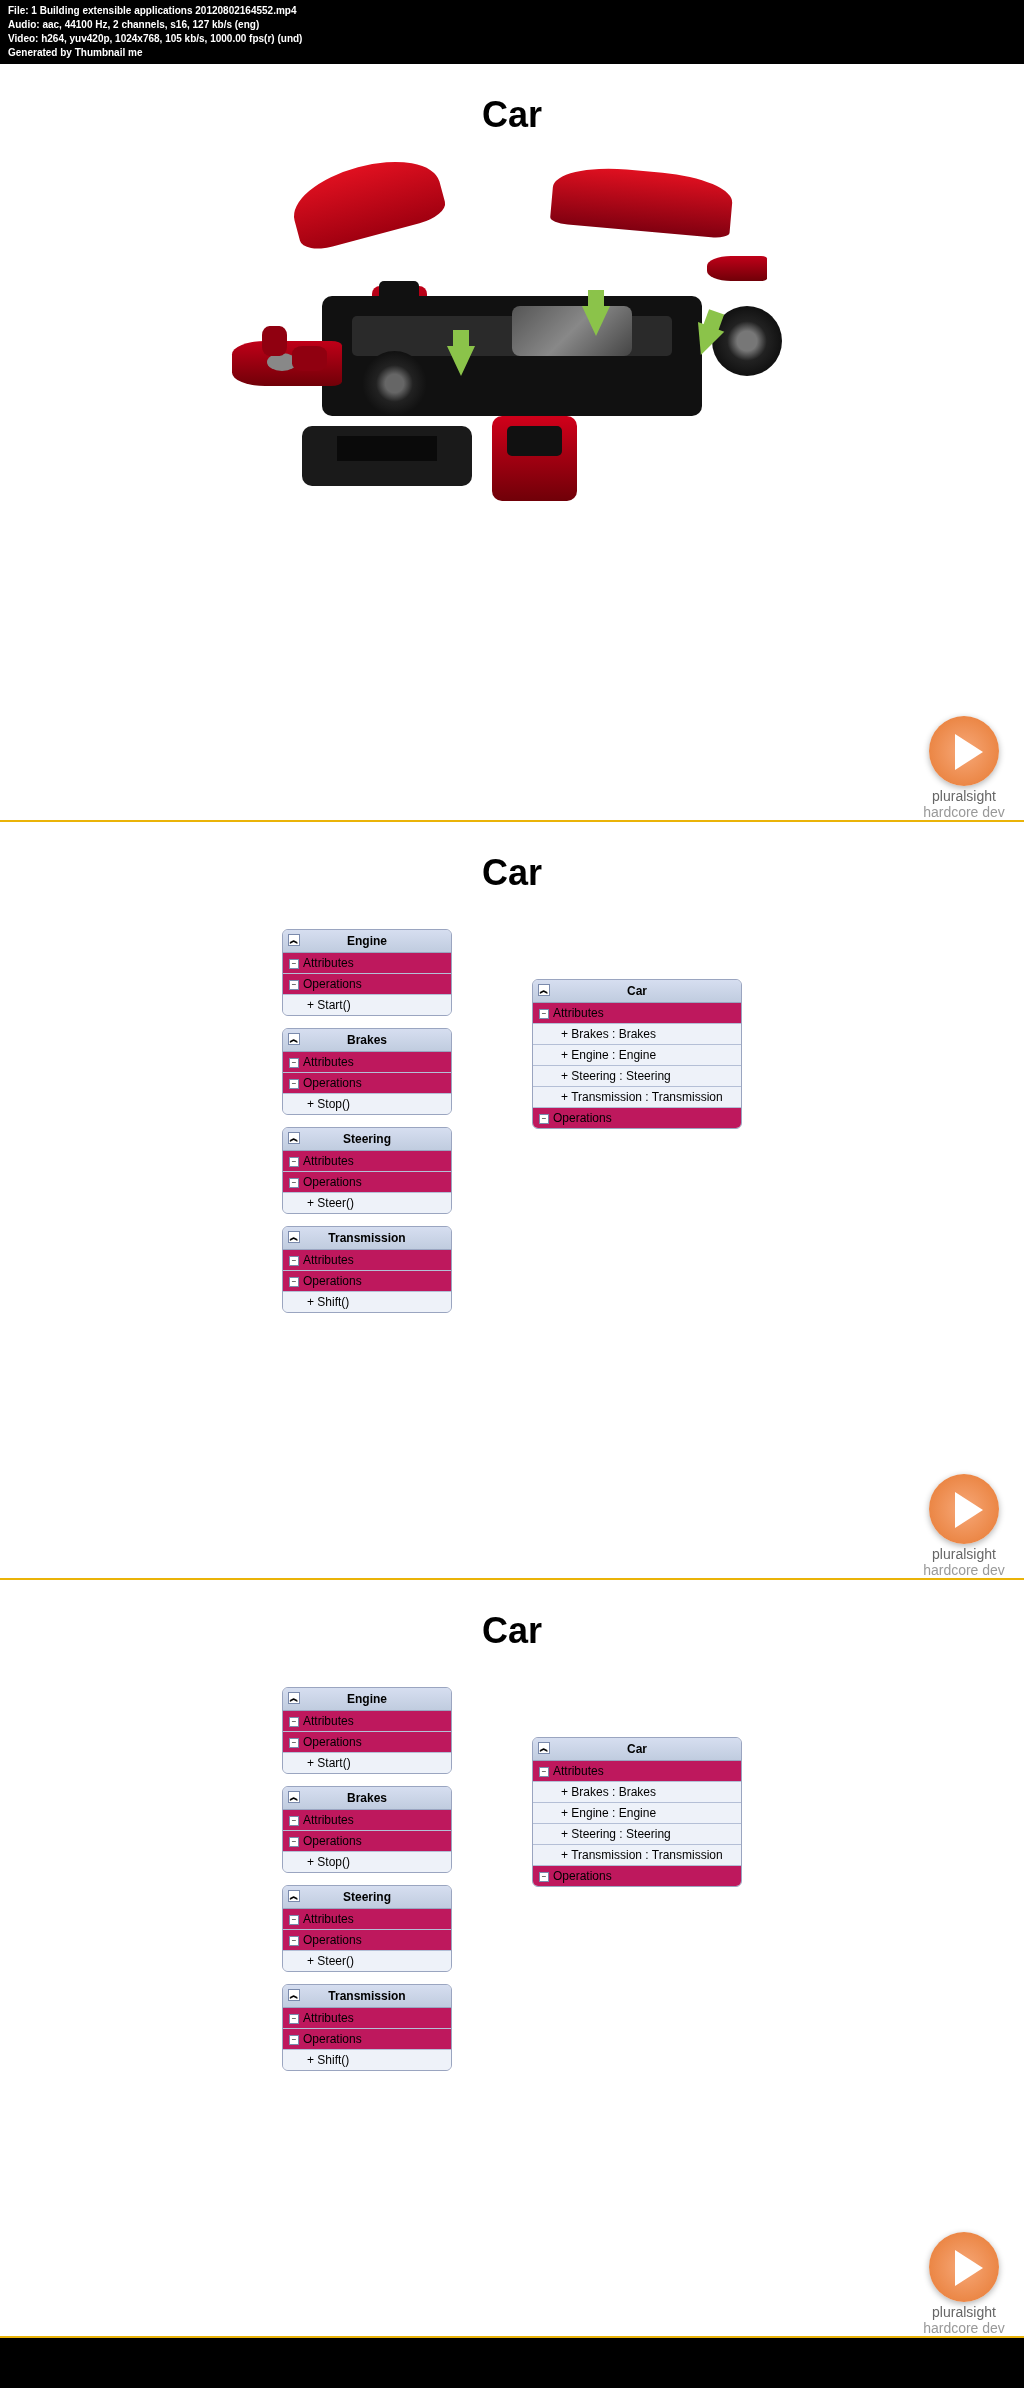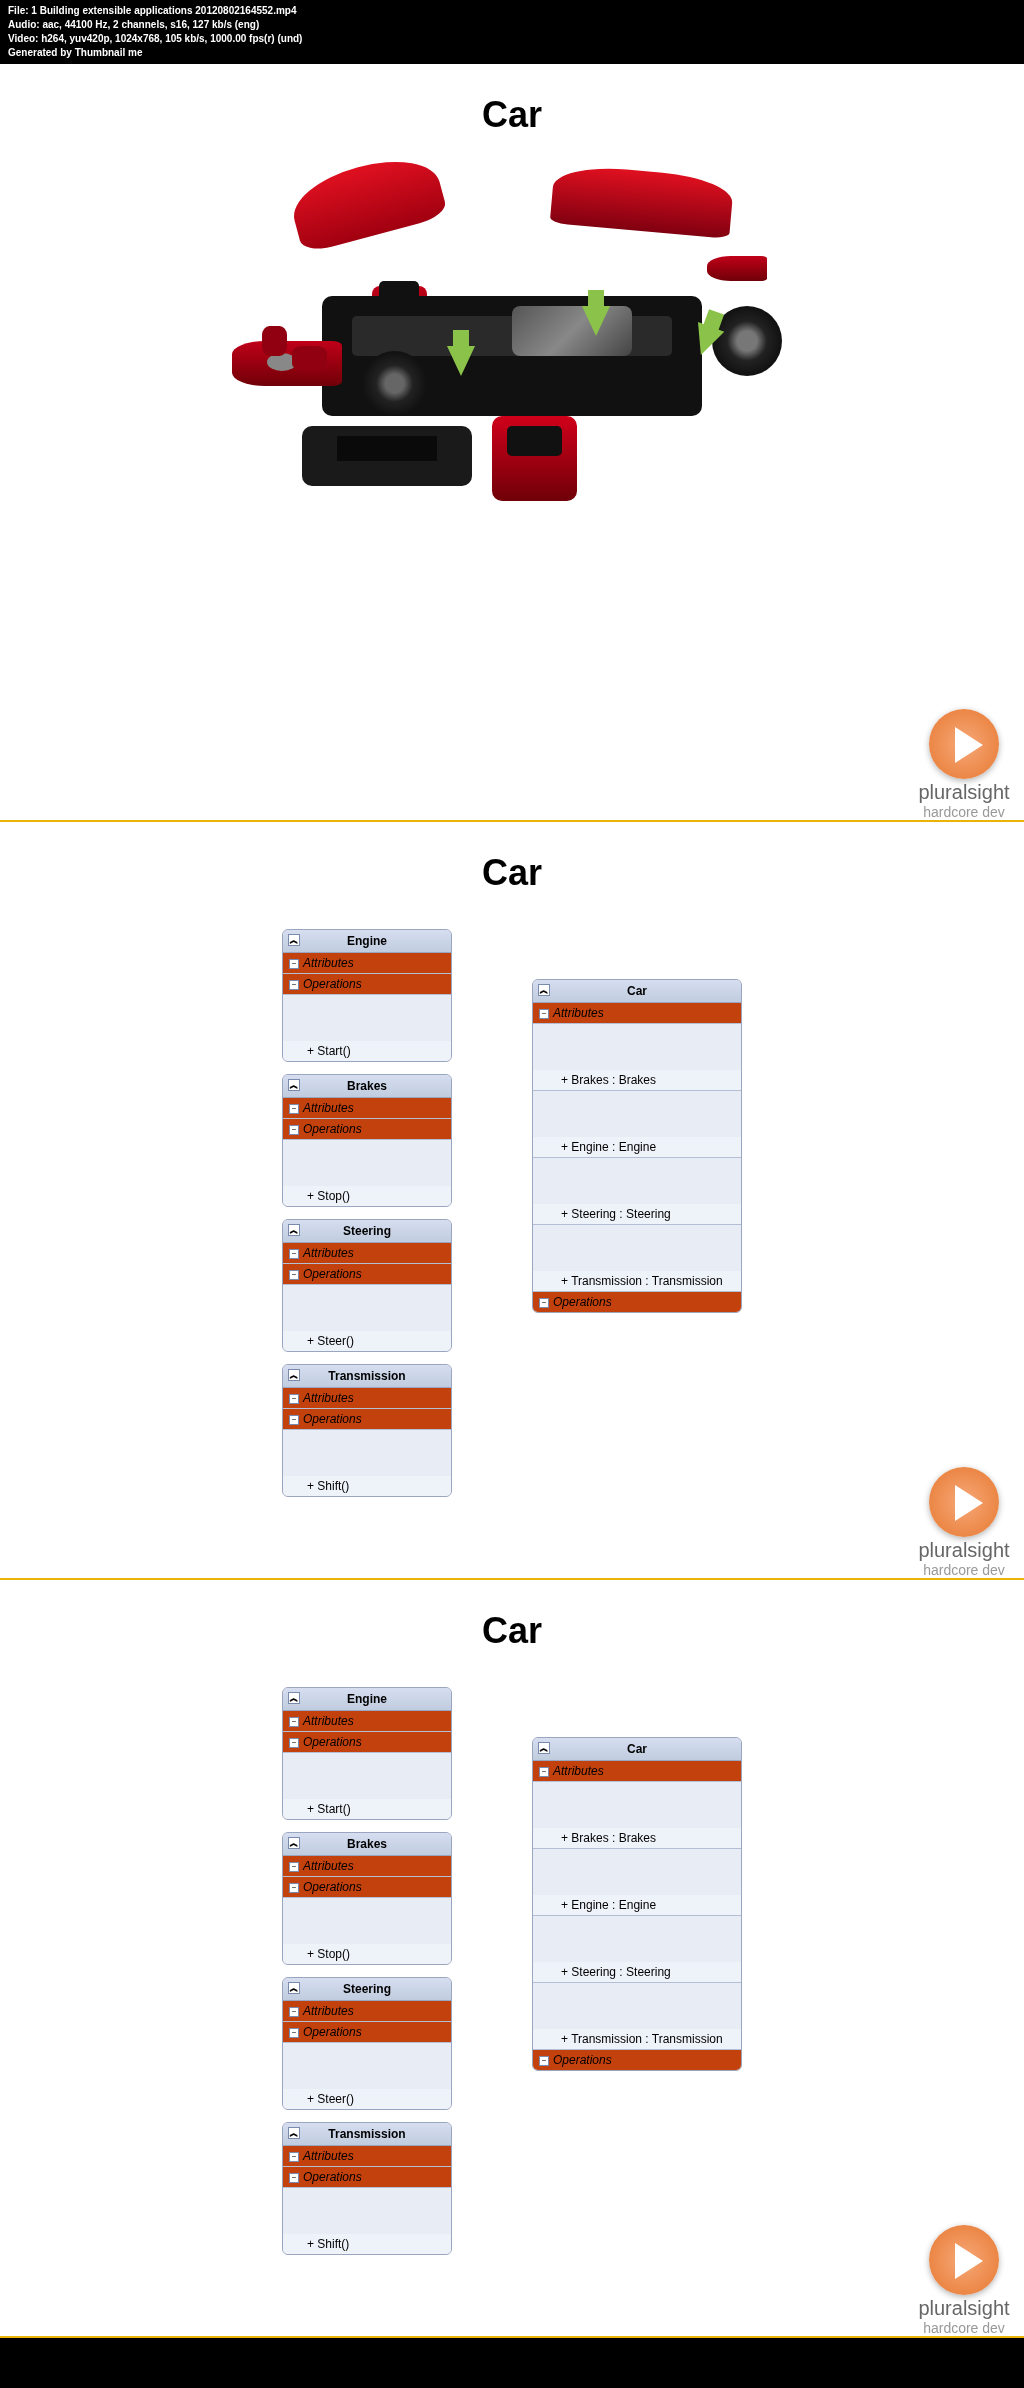--- a/index.html
+++ b/index.html
@@ -31,31 +31,31 @@
 .bit3 { width: 60px; height: 25px; background: linear-gradient(180deg,#c00018,#700008); border-radius: 40% 10% 10% 40%; top: 90px; right: 5px; }
 .arrow { position: absolute; width: 0; height: 0; }
 .arrow-down { border-left: 14px solid transparent; border-right: 14px solid transparent; border-top: 30px solid #8bc34a; }
 .arrow-stem { position: absolute; width: 16px; height: 18px; background: #8bc34a; top: -46px; left: -8px; }
 .a1 { top: 180px; left: 195px; }
 .a2 { top: 140px; left: 330px; }
 .a3 { top: 160px; right: 52px; transform: rotate(20deg); }
 .logo { position: absolute; bottom: 0; right: 0; width: 120px; text-align: center; }
 .logo-circle { width: 70px; height: 70px; border-radius: 50%; background: radial-gradient(circle, #f7a878, #e67830); margin: 0 auto; position: relative; box-shadow: 0 2px 6px rgba(0,0,0,0.3); }
 .logo-play { position: absolute; top: 18px; left: 26px; width: 0; height: 0; border-top: 18px solid transparent; border-bottom: 18px solid transparent; border-left: 28px solid #fff; }
-.logo-text { font-size: 20px; color: #666; margin-top: 2px; }
+.logo-text { font-size: 14px; color: #666; margin-top: 2px; }
 .logo-sub { font-size: 14px; color: #999; }
 .uml-container { display: flex; gap: 80px; justify-content: center; margin-top: 35px; }
 .uml-col { display: flex; flex-direction: column; gap: 12px; }
 .uml-box { width: 170px; background: #e8ecf5; border: 1px solid #9aa5c0; border-radius: 6px; overflow: hidden; font-size: 12px; }
 .uml-box.wide { width: 210px; }
 .uml-header { background: linear-gradient(180deg, #d6def0, #c0ccdf); text-align: center; font-weight: bold; padding: 4px; border-bottom: 1px solid #9aa5c0; position: relative; }
 .uml-collapse { position: absolute; left: 5px; top: 4px; width: 12px; height: 12px; border: 1px solid #7a8aac; background: #fff; font-size: 9px; line-height: 10px; text-align: center; }
-.uml-section { background: #c2410c; padding: 3px 6px; border-bottom: 1px solid #b4bfd6; position: relative; font-style: italic; }
+.uml-section { background: #be185d; padding: 3px 6px; border-bottom: 1px solid #b4bfd6; position: relative; }
 .uml-section .icon { display: inline-block; width: 10px; height: 10px; border: 1px solid #7a8aac; background: #fff; font-size: 8px; line-height: 8px; text-align: center; margin-right: 4px; vertical-align: middle; }
-.uml-item { background: #eef2f9; padding: 3px 6px 3px 24px; border-bottom: 1px solid #b4bfd6; margin-top: 46px; }
+.uml-item { background: #eef2f9; padding: 3px 6px 3px 24px; border-bottom: 1px solid #b4bfd6; }
 .uml-item.deep { padding-left: 28px; }
 .uml-box .uml-item:last-child, .uml-box .uml-section:last-child { border-bottom: none; }
 </style>
 </head>
 <body>
 
 <div class="header-info">
   <div>
     <span class="label">File:</span>
     <span class="label">1 Building extensible applications 20120802164552.mp4</span>

